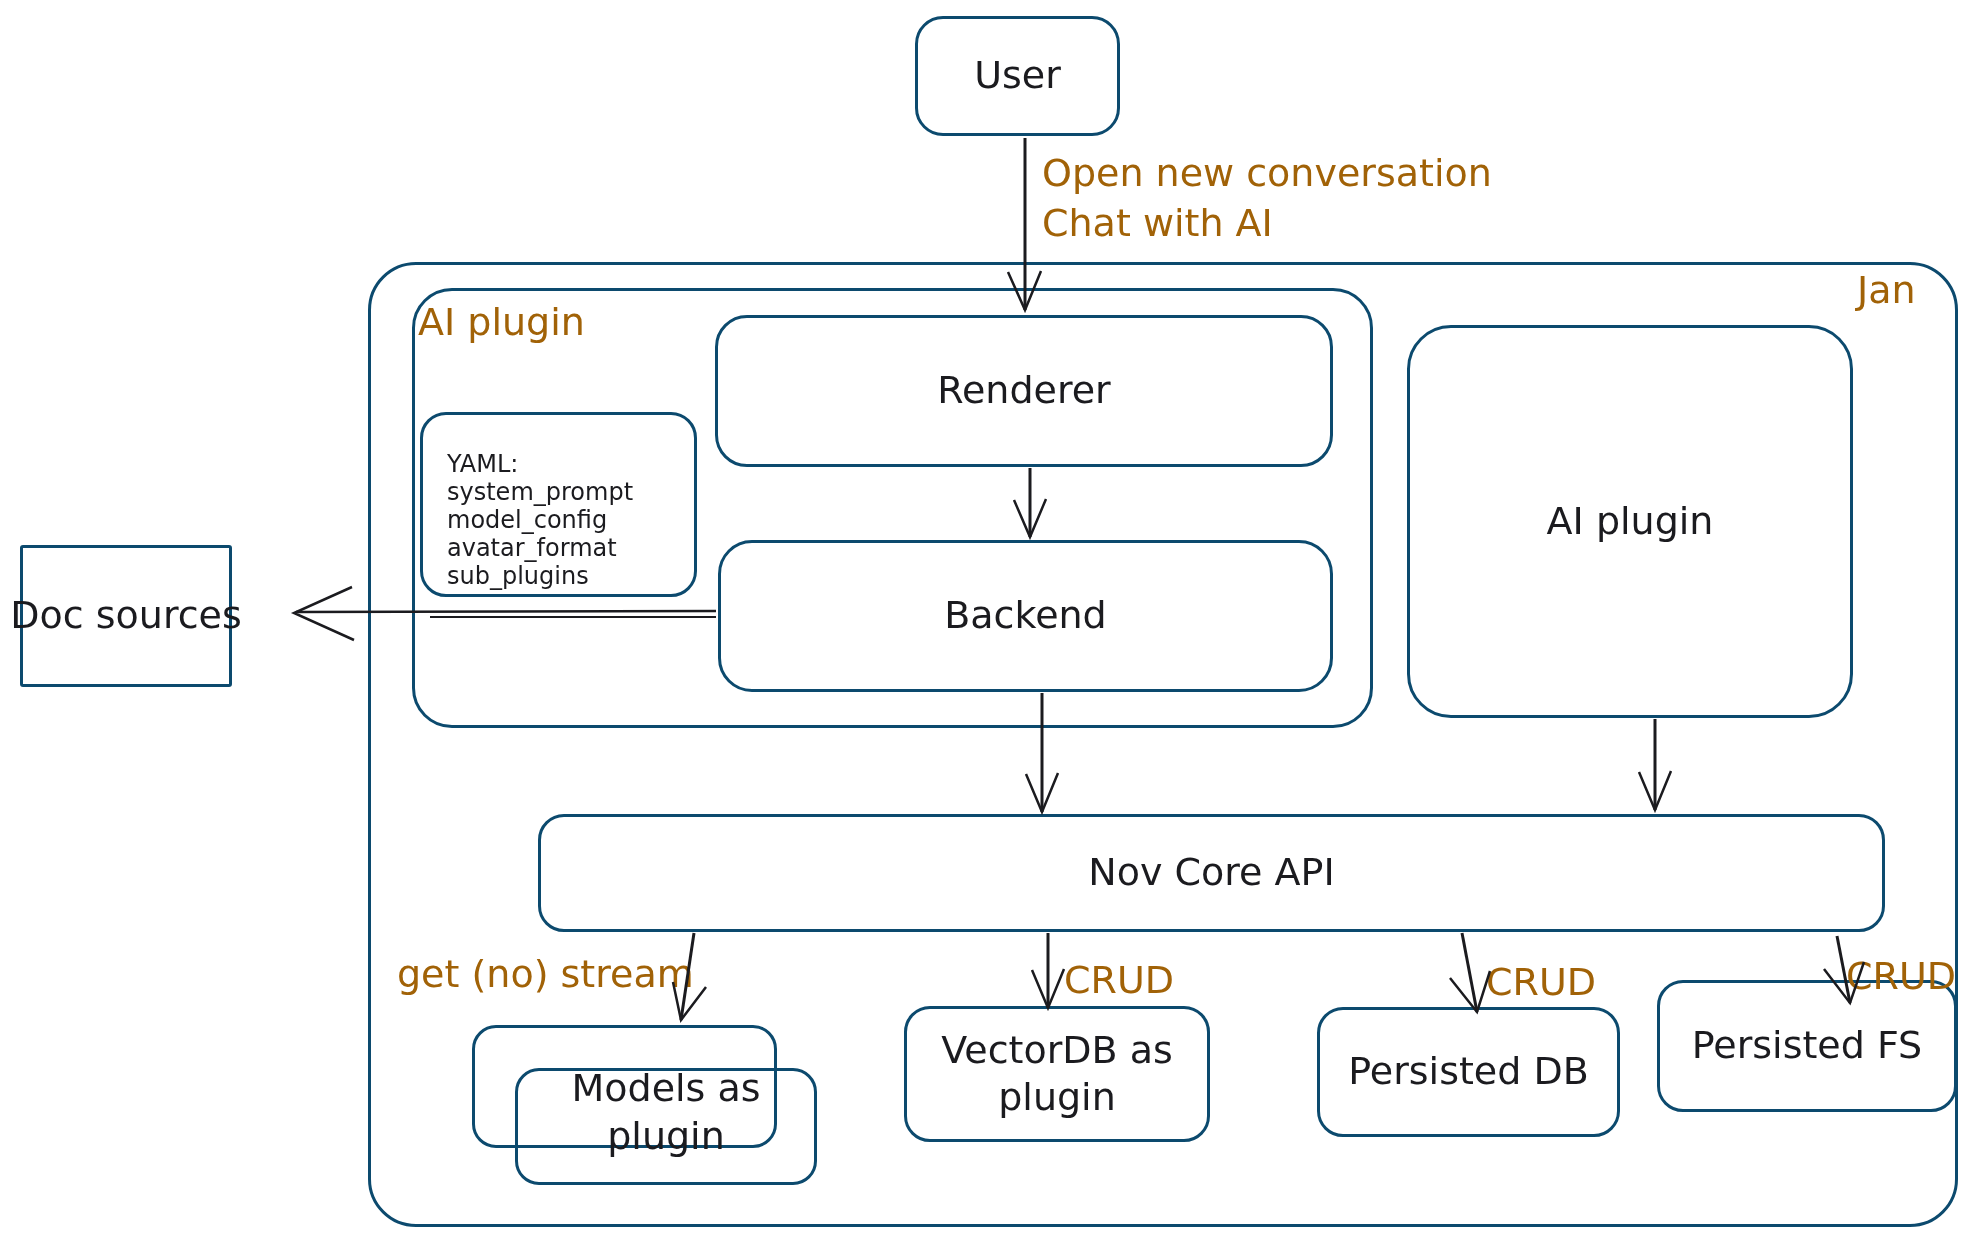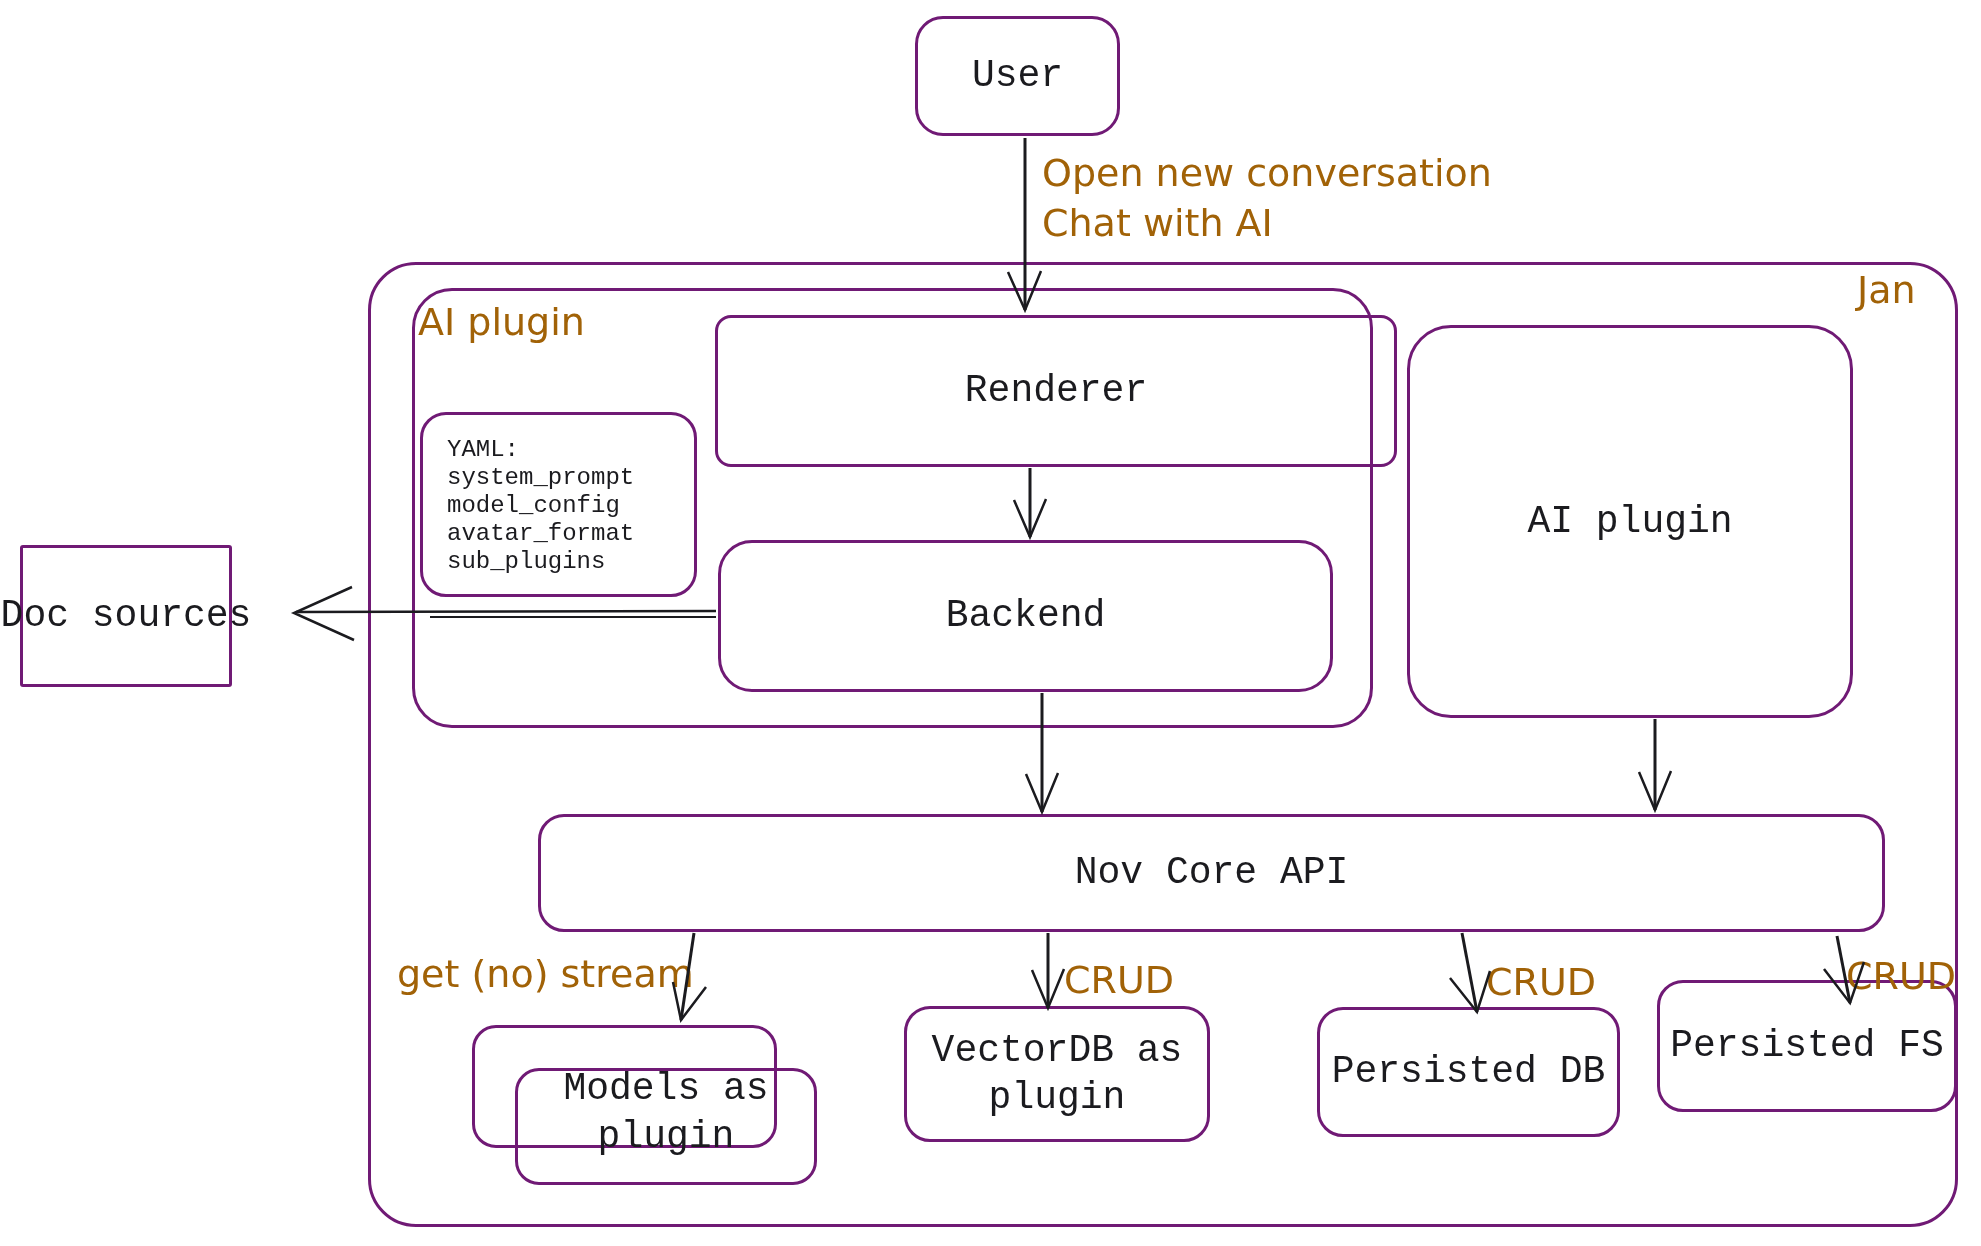--- a/index.html
+++ b/index.html
@@ -1,24 +1,23 @@
 <!DOCTYPE html>
 <html><head>
 <meta charset="utf-8">
 <style>
   html,body{margin:0;padding:0;background:#ffffff;}
   #stage{
     position:relative;width:1981px;height:1246px;background:#ffffff;overflow:hidden;
     font-family:"DejaVu Sans", sans-serif;color:#1b1b1f;
   }
   .box{
-    position:absolute;border:3px solid #701a75;background:transparent;
+    position:absolute;border:3px solid #0c4a6e;background:transparent;
     display:flex;align-items:center;justify-content:center;text-align:center;
     box-sizing:border-box;
-    font-family:Liberation Mono, monospace;
   }
   .lbl{font-size:38px;line-height:1.25;color:#1b1b1f;white-space:nowrap;}
   .floating{position:absolute;font-size:38px;color:#a16207;white-space:nowrap;}
   .yaml-text{font-size:24px;line-height:28px;text-align:left;white-space:nowrap;}
   svg.edges{position:absolute;left:0;top:0;pointer-events:none;}
   svg.edges path{stroke:#1b1b1f;fill:none;}
 </style>
 </head>
 <body>
 
@@ -27,29 +26,29 @@
   <div class="box" style="left:368px;top:262px;width:1590px;height:965px;border-radius:48px;"></div>
   <div class="floating" style="left:1850px;top:268px;margin-left:7px;">Jan</div>
 
   <div class="box" style="left:412px;top:288px;width:961px;height:440px;border-radius:40px;"></div>
   <div class="floating" style="left:418px;top:300px;">AI plugin</div>
 
   <div class="box" style="left:915px;top:16px;width:205px;height:120px;border-radius:28px;">
     <span class="lbl">User</span>
   </div>
 
-  <div class="box" style="left:715px;top:315px;width:682px;height:152px;border-radius:16px;">
+  <div class="box" style="left:715px;top:315px;width:618px;height:152px;border-radius:32px;">
     <span class="lbl">Renderer</span>
   </div>
 
   <div class="box" style="left:718px;top:540px;width:615px;height:152px;border-radius:34px;">
     <span class="lbl">Backend</span>
   </div>
 
-  <div class="box" style="left:420px;top:412px;width:277px;height:185px;border-radius:26px;justify-content:flex-start;align-items:center;padding:14px 0 12px 24px;">
+  <div class="box" style="left:420px;top:412px;width:277px;height:185px;border-radius:26px;justify-content:flex-start;align-items:flex-end;padding:14px 0 4px 24px;">
     <div class="yaml-text">
       <div>YAML:</div>
       <div>system_prompt</div>
       <div>model_config</div>
       <div>avatar_format</div>
       <div>sub_plugins</div>
     </div>
   </div>
 
   <div class="box" style="left:1407px;top:325px;width:446px;height:393px;border-radius:44px;">

